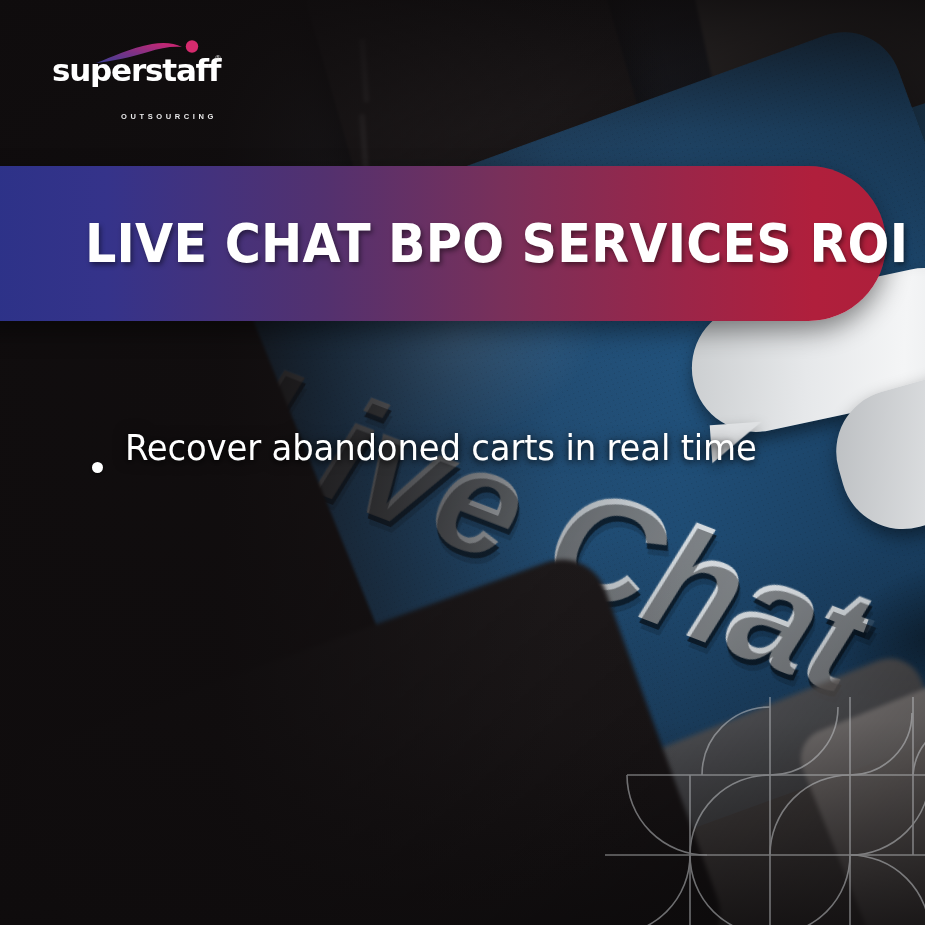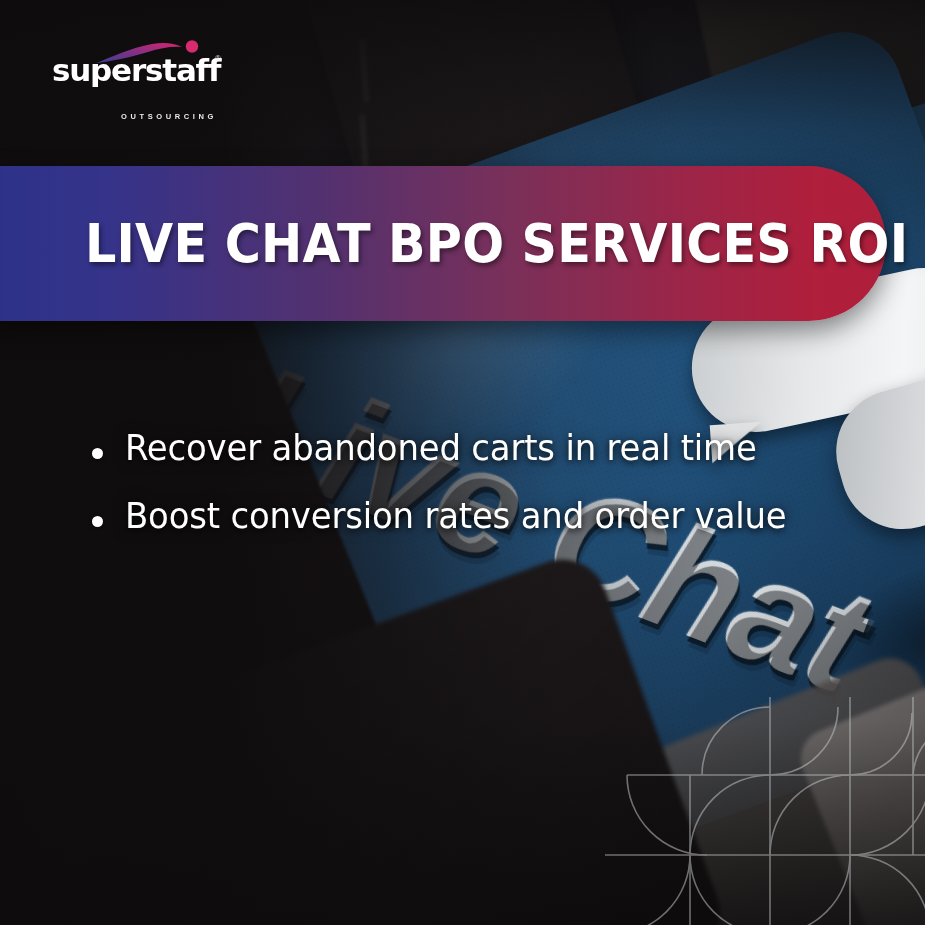--- a/index.html
+++ b/index.html
@@ -238,21 +238,21 @@
   }
 
   
   .bullets{
     position:absolute;
     left:92px; top:424px;
     width:790px;
   }
   .bullet-row{
     display:flex;
-    align-items:flex-start;
+    align-items:flex-end;
     margin-bottom:19px;
   }
   .bullet-dot{
     width:11px; height:11px;
     border-radius:50%;
     background:#ffffff;
     margin-top:24px;
     margin-right:22px;
     flex:0 0 auto;
     box-shadow:0 1px 3px rgba(0,0,0,.6);
@@ -350,19 +350,15 @@
 
   <div class="banner">
     <div class="banner-title">LIVE CHAT BPO SERVICES ROI</div>
   </div>
 
   <div class="bullets">
     <div class="bullet-row">
       <span class="bullet-dot"></span>
       <span class="bullet-text">Recover abandoned carts in real time</span>
     </div>
-    <div class="bullet-row">
-      <span class="bullet-dot"></span>
-      <span class="bullet-text">Boost conversion rates and order value</span>
-    </div>
   </div>
 
 </div>
 
 </body></html>

